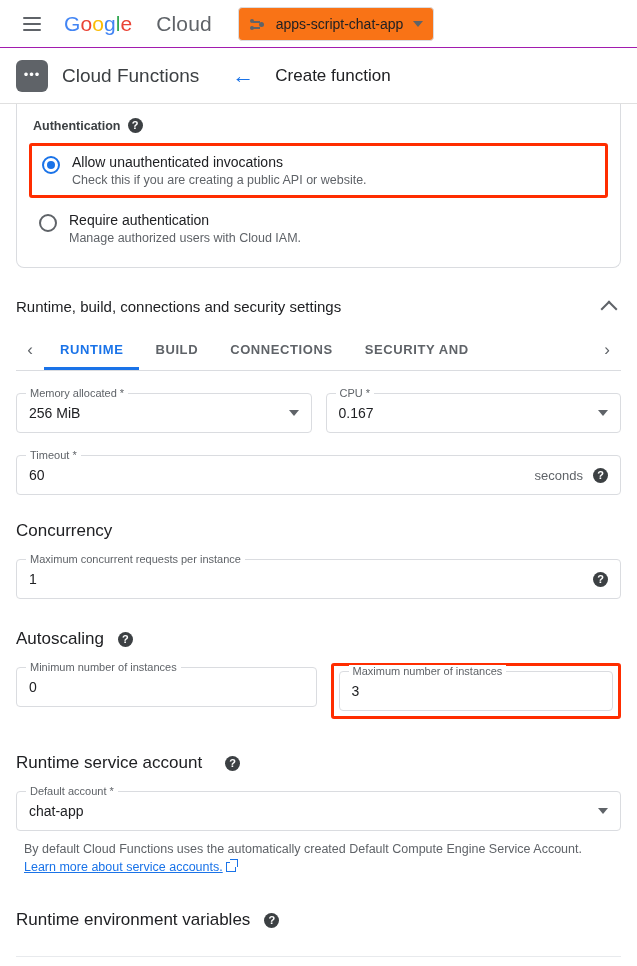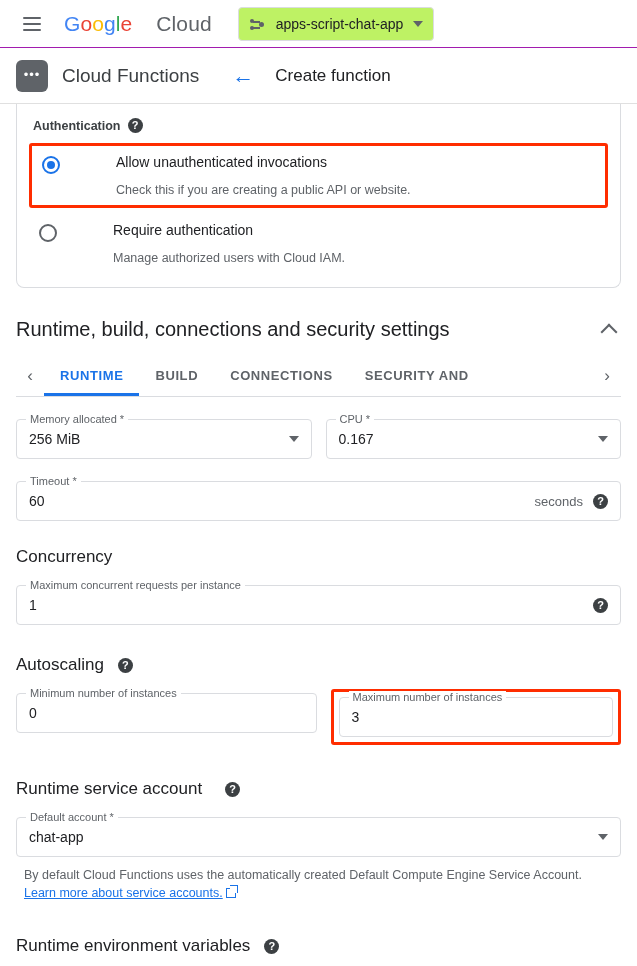--- a/index.html
+++ b/index.html
@@ -57,21 +57,21 @@
     margin-left: 26px;
     height: 34px;
     min-width: 196px;
     border: 1px solid #dadce0;
     border-radius: 4px;
     display: flex;
     align-items: center;
     padding: 0 10px;
     gap: 9px;
     cursor: pointer;
-    background: #bef264;
+    background: #f97316;
   }
   .project-chip .proj-icon {
     width: 18px; height: 18px;
     position: relative;
     flex: none;
   }
   .project-chip .proj-icon i {
     position: absolute;
     background: #5f6368;
     border-radius: 50%;
@@ -204,42 +204,42 @@
   }
   .radio.checked { border-color: #1a73e8; }
   .radio.checked::after {
     content: "";
     position: absolute;
     left: 3px; top: 3px;
     width: 8px; height: 8px;
     border-radius: 50%;
     background: #1a73e8;
   }
-  .radio-texts { display: flex; flex-direction: column; gap: 13px; margin-left: 44px; }
+  .radio-texts { display: flex; flex-direction: column; gap: 3px; }
   .radio-title { font-size: 14px; color: #202124; }
   .radio-sub { font-size: 12.5px; color: #5f6368; }
 
   .hl-box {
     border: 3px solid #ff2d00;
     border-radius: 3px;
     padding: 2px 4px;
     margin: 2px -4px;
   }
 
   
   .section-head {
     display: flex;
     align-items: center;
     justify-content: space-between;
     margin-top: 30px;
     margin-bottom: 8px;
     cursor: pointer;
   }
   .section-head h2 {
-    font-size: 20px;
+    font-size: 15px;
     font-weight: normal;
     color: #202124;
     margin: 0;
   }
   .chev-up {
     width: 12px; height: 12px;
     border-left: 2px solid #5f6368;
     border-top: 2px solid #5f6368;
     transform: rotate(45deg);
     margin-right: 6px;

